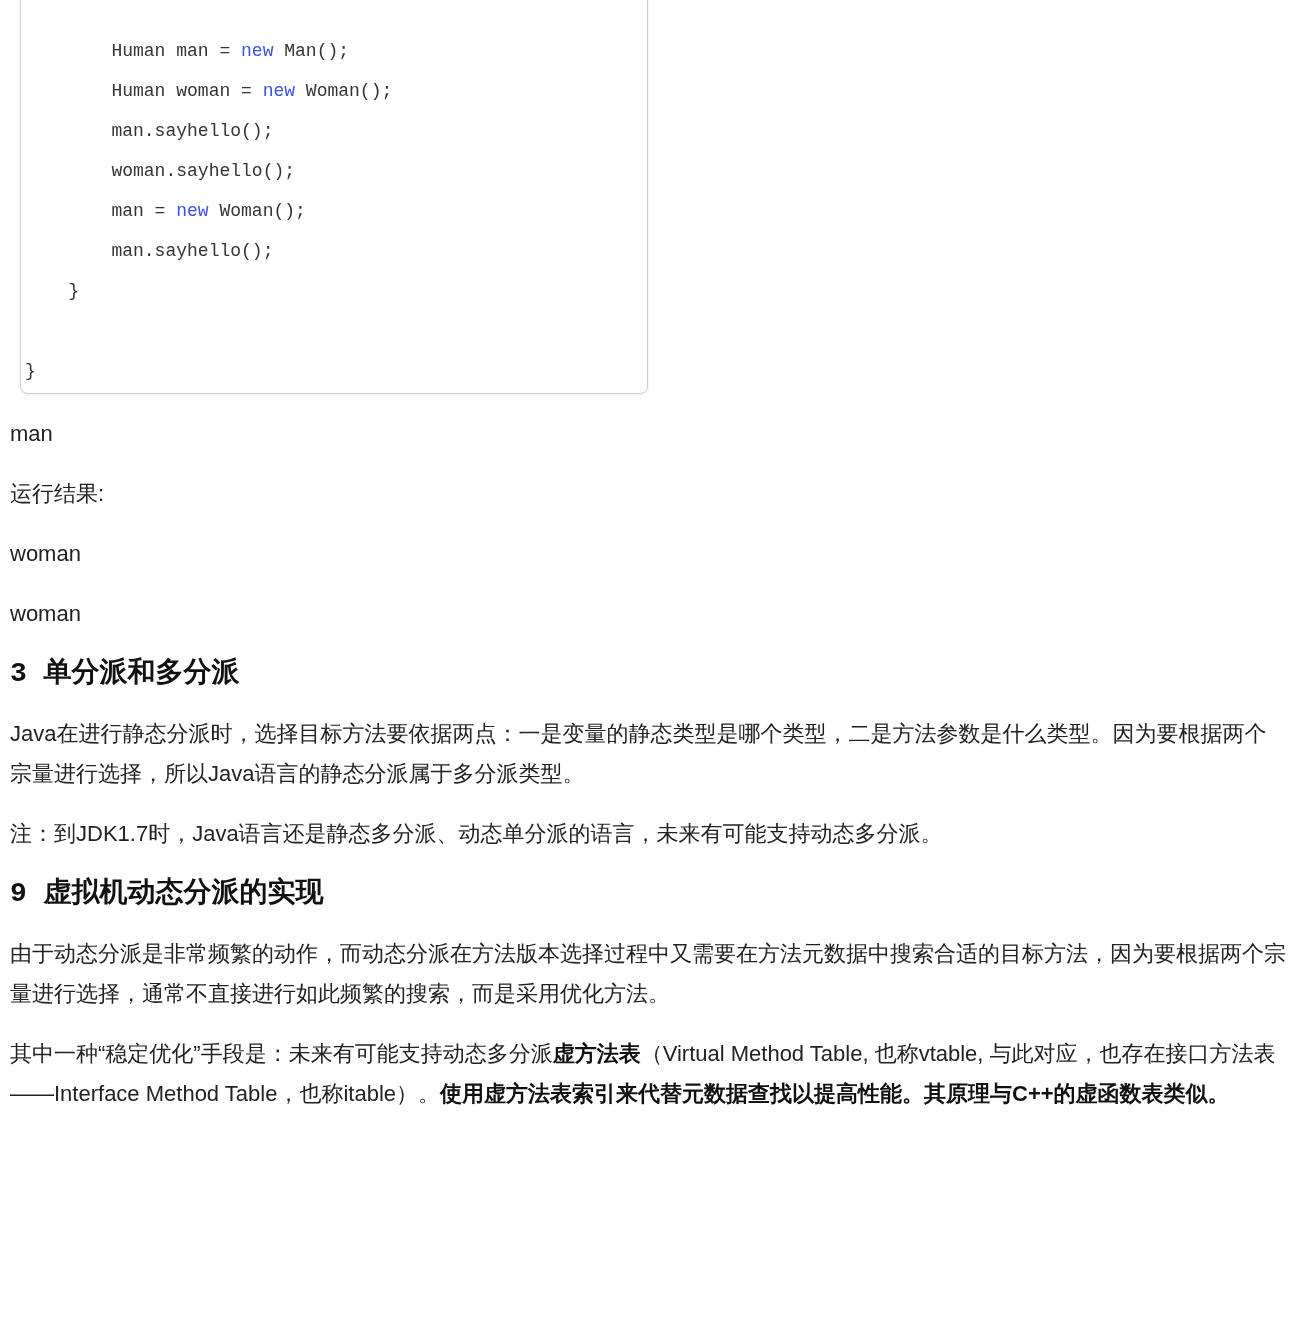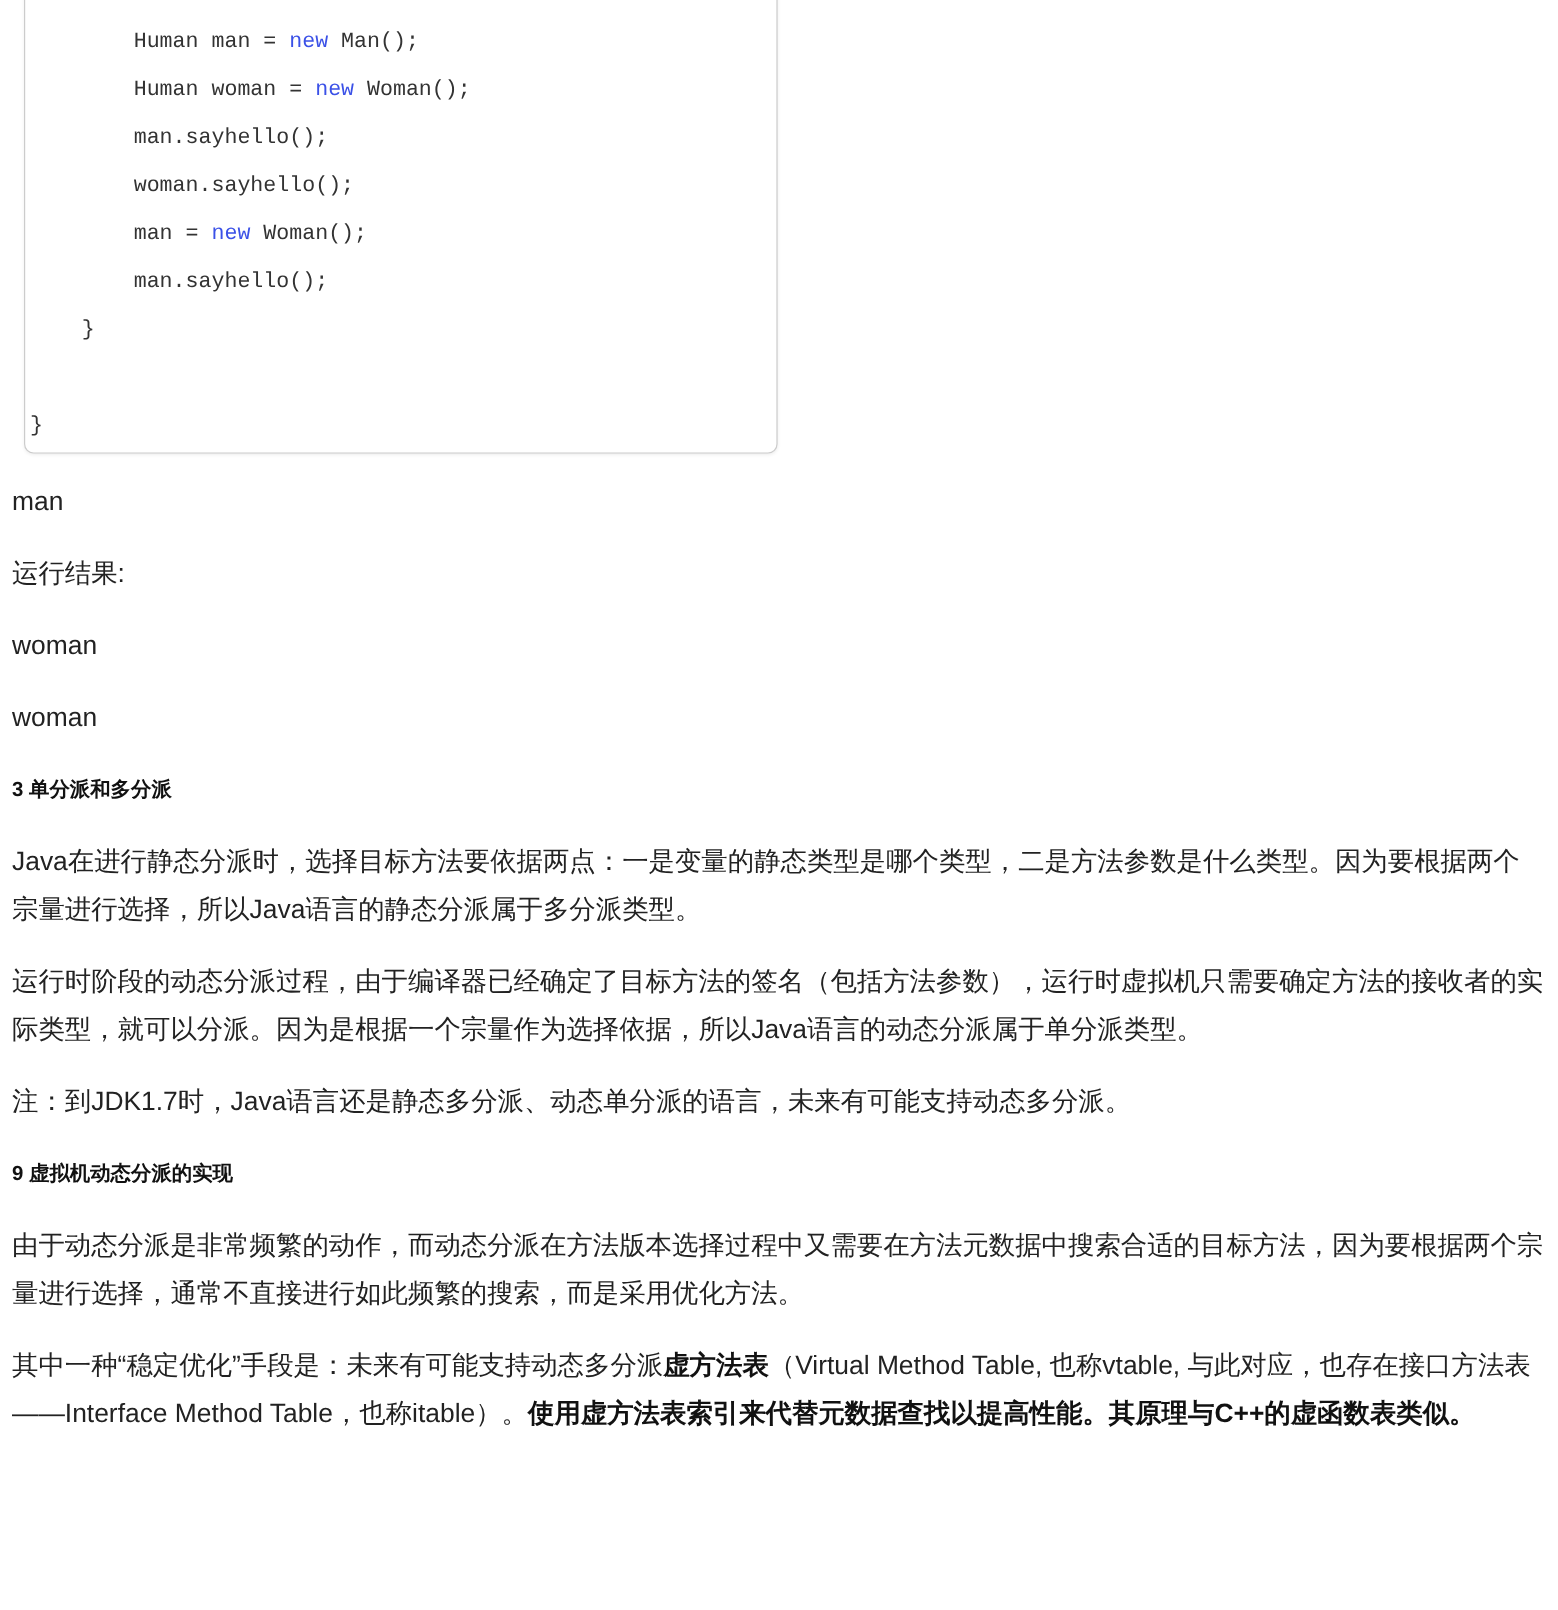--- a/index.html
+++ b/index.html
@@ -10,21 +10,21 @@
     --keyword-color:#3b51e7;
     --code-border:#cccccc;
   }
   *{margin:0;padding:0;box-sizing:border-box;}
   html,body{background:var(--page-bg);}
   body{
     width:1298px;height:1342px;overflow:hidden;position:relative;
     font-family:"Liberation Sans","DejaVu Sans",sans-serif;
     color:var(--body-text);
   }
-  .page{position:absolute;inset:0;padding:0 10px;}
+  .page{position:absolute;inset:0;padding:16px 10px;}
 
   
   .code-block{
     margin:-26px 0 0 10px;
     width:628px;height:404px;
     border:1px solid var(--code-border);
     border-radius:8px;
     background:#ffffff;
     box-shadow:0 1px 3px rgba(0,0,0,.07);
     padding:40px 16px 2px 4px;
@@ -36,25 +36,26 @@
   .code-line{height:40px;line-height:40px;white-space:pre;}
   .kw{color:var(--keyword-color);}
 
   
   .page p{
     font-size:22px;
     line-height:40px;
     margin:20px 0;
   }
   .page h3{
-    font-size:17px;
+    font-size:28px;
     line-height:40px;
     font-weight:bold;
     color:var(--heading-text);
     margin:16px 0 20px 0;
+    font-family:Liberation Mono, monospace;
   }
   strong{font-weight:bold;color:var(--heading-text);}
 </style>
 </head>
 <body>
 
 <div class="page">
 
   <pre class="code-block"><div class="code-line"><span>        Human man = </span><span class="kw">new</span><span> Man();</span></div><div class="code-line"><span>        Human woman = </span><span class="kw">new</span><span> Woman();</span></div><div class="code-line"><span>        man.sayhello();</span></div><div class="code-line"><span>        woman.sayhello();</span></div><div class="code-line"><span>        man = </span><span class="kw">new</span><span> Woman();</span></div><div class="code-line"><span>        man.sayhello();</span></div><div class="code-line"><span>    }</span></div><div class="code-line"><span></span></div><div class="code-line"><span>}</span></div></pre>
 
@@ -62,21 +63,20 @@
 
   <p>运行结果:</p>
   <p>woman</p>
   <p>woman</p>
 
   <h3>3 单分派和多分派</h3>
 
 
   <p>Java在进行静态分派时，选择目标方法要依据两点：一是变量的静态类型是哪个类型，二是方法参数是什么类型。因为要根据两个宗量进行选择，所以Java语言的静态分派属于多分派类型。</p>
 
-  <p>运行时阶段的动态分派过程，由于编译器已经确定了目标方法的签名（包括方法参数），运行时虚拟机只需要确定方法的接收者的实际类型，就可以分派。因为是根据一个宗量作为选择依据，所以Java语言的动态分派属于单分派类型。</p>
 
   <p>注：到JDK1.7时，Java语言还是静态多分派、动态单分派的语言，未来有可能支持动态多分派。</p>
 
   <h3>9 虚拟机动态分派的实现</h3>
 
   <p>由于动态分派是非常频繁的动作，而动态分派在方法版本选择过程中又需要在方法元数据中搜索合适的目标方法，因为要根据两个宗量进行选择，通常不直接进行如此频繁的搜索，而是采用优化方法。</p>
 
   <p><span>其中一种“稳定优化”手段是：未来有可能支持动态多分派</span><strong>虚方法表</strong><span>（Virtual Method Table, 也称vtable, 与此对应，也存在接口方法表——Interface Method Table，也称itable）。</span><strong>使用虚方法表索引来代替元数据查找以提高性能。其原理与C++的虚函数表类似。</strong></p>
 
 </div>

